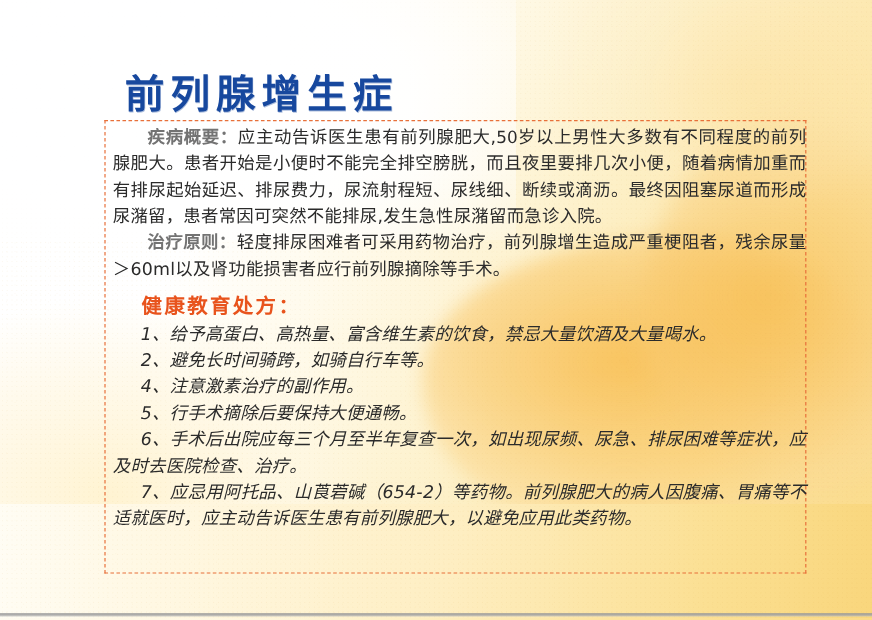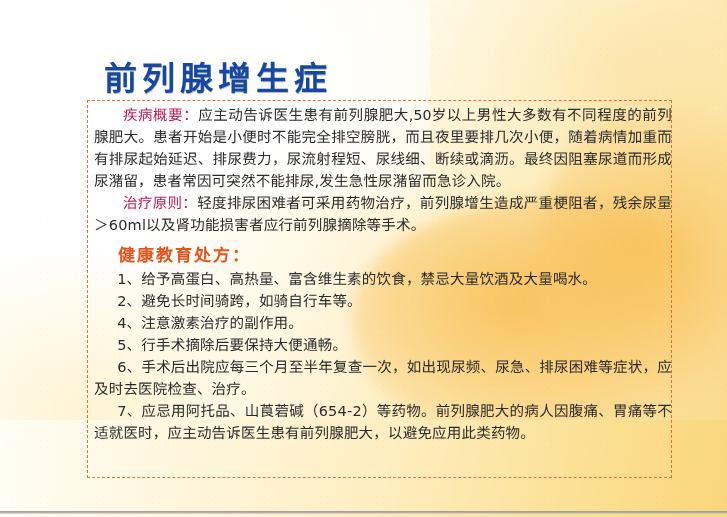--- a/index.html
+++ b/index.html
@@ -175,22 +175,22 @@
     color: #2b2b2b;
     text-align: justify;
     text-justify: inter-character;
     margin: 0;
     letter-spacing: 0.2px;
   }
   .para.indent {
     text-indent: 2em;
   }
   .lead {
-    font-weight: normal;
-    color: #be185d;
+    font-weight: bold;
+    color: #737373;
   }
   .small-num {
     font-size: 14px;
     letter-spacing: 0;
   }
 
   
   .rx-title {
     margin: 5px 0 2px 24px;
     font-family: "DejaVu Serif", "Liberation Serif", serif;
@@ -199,20 +199,21 @@
     letter-spacing: 2px;
     color: #e8531c;
     white-space: nowrap;
   }
 
   
   .rx-list {
     list-style: none;
     margin: 2px 0 0 0;
     padding: 0;
+    font-style: italic;
   }
   .rx-list li {
     font-size: 14.5px;
     line-height: 22px;
     color: #2b2b2b;
     text-indent: 1.6em;
     text-align: justify;
     text-justify: inter-character;
     letter-spacing: 0.2px;
   }

